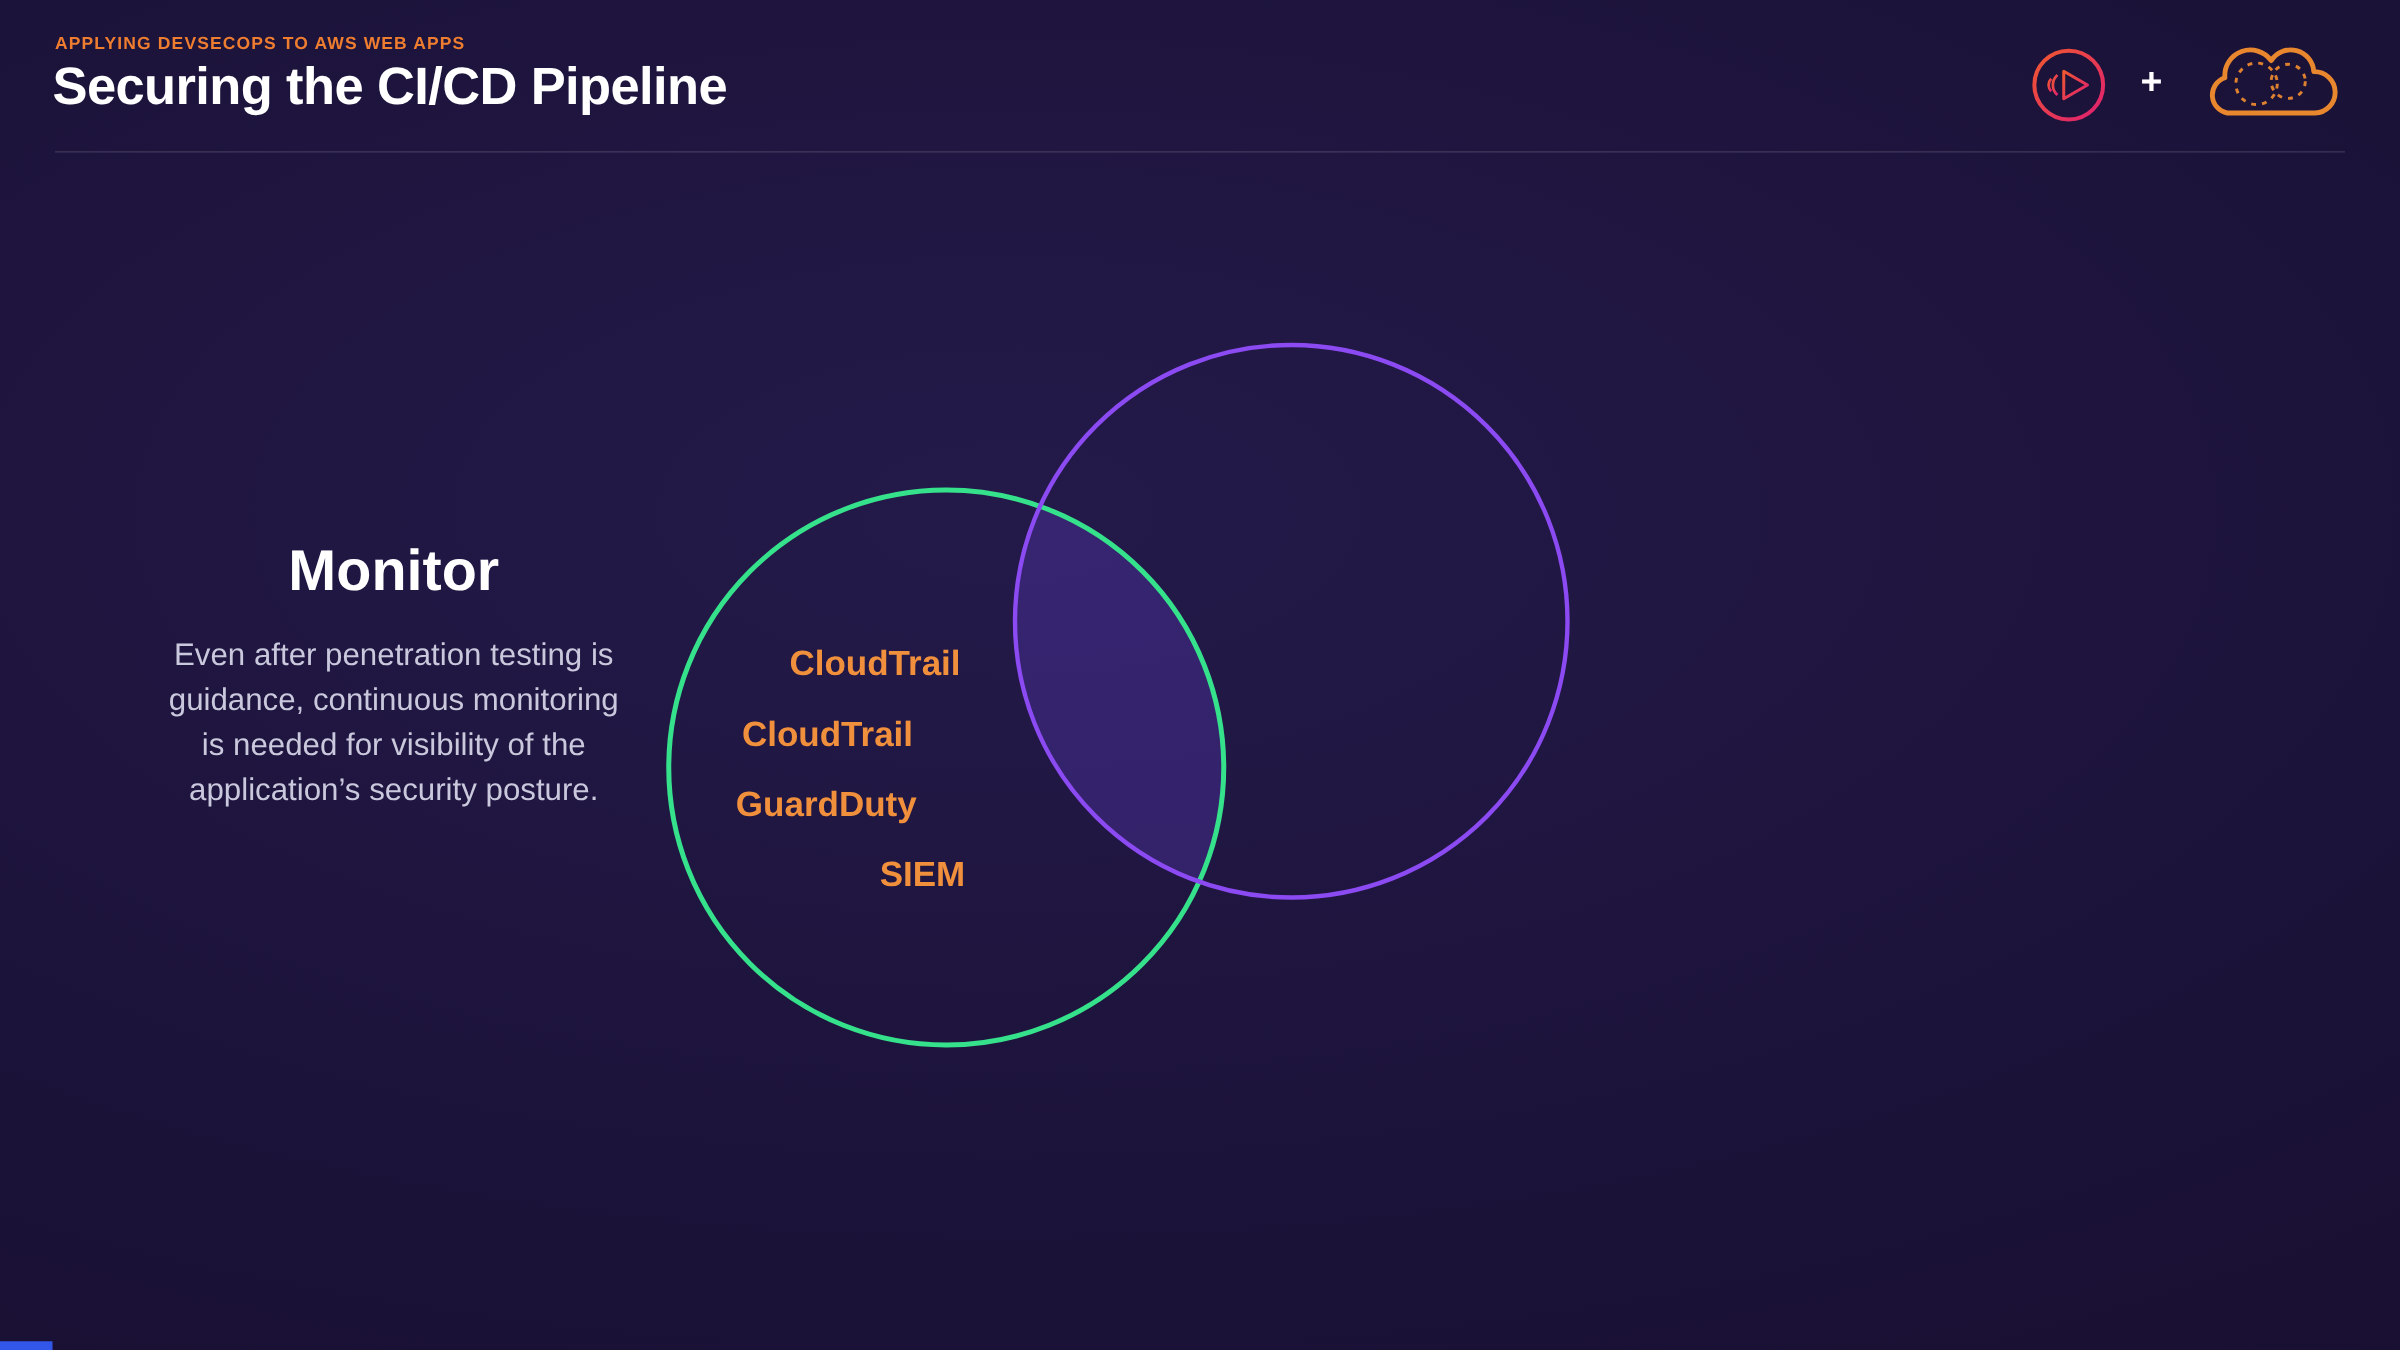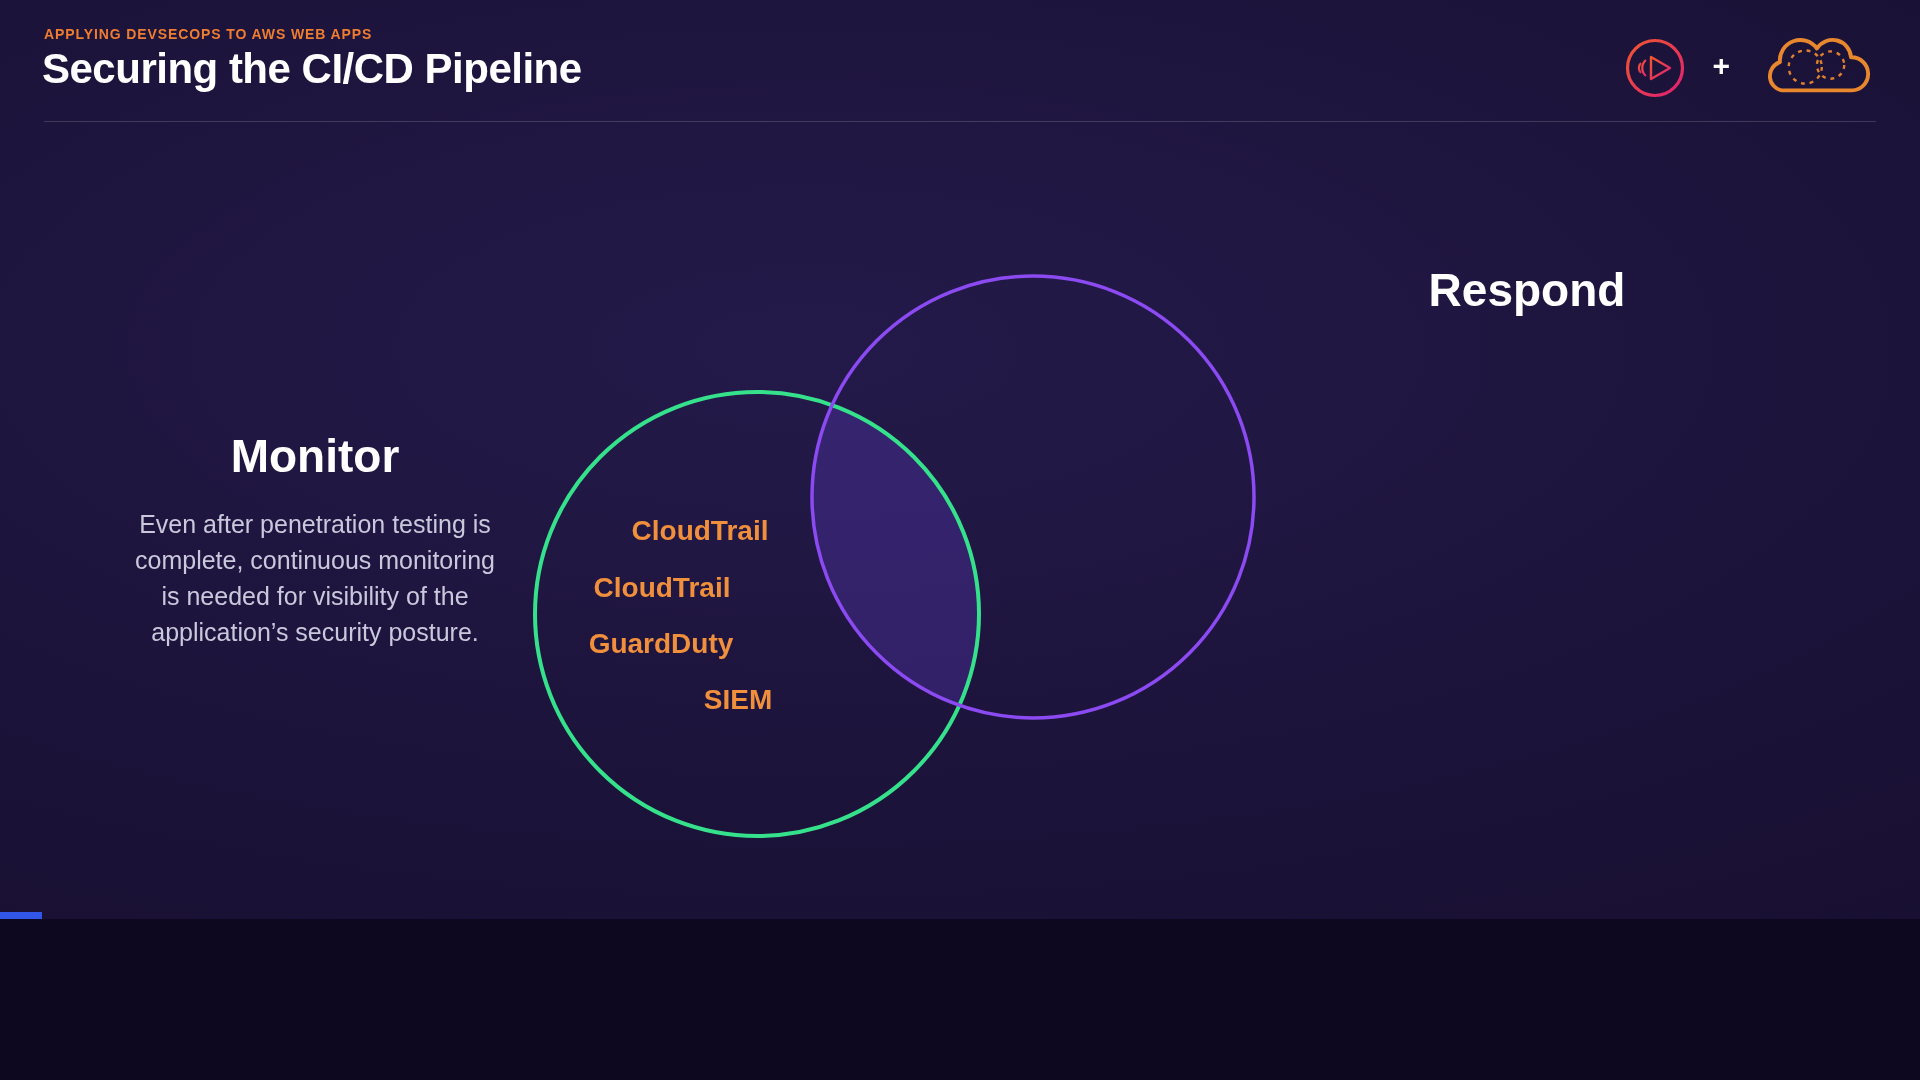--- a/index.html
+++ b/index.html
@@ -1,18 +1,18 @@
 <!DOCTYPE html>
 <html><head>
 <meta charset="utf-8">
 <style>
   html,body{margin:0;padding:0;background:#0d0820;}
   #canvas{
     position:relative;
-    width:1920px;height:919px;
+    width:1920px;height:1080px;
     overflow:hidden;
     font-family:"Liberation Sans",sans-serif;
     background:radial-gradient(140% 115% at 42% 38%, #241a4a 0%, #1b1238 48%, #140c29 100%);
   }
   .abs{position:absolute;}
   .eyebrow{
     left:44px;top:26px;
     font-size:14px;font-weight:bold;letter-spacing:0.9px;
     color:#ef7d30;
   }
@@ -95,19 +95,18 @@
     <circle cx="757" cy="614" r="222" fill="none" stroke="#36e18c" stroke-width="4"></circle>
     <circle cx="1033" cy="497" r="221" fill="none" stroke="#8b4af2" stroke-width="3.5"></circle>
   </svg>
 
   <div class="abs venn-label" style="left:700px;top:531px;">CloudTrail</div>
   <div class="abs venn-label" style="left:662px;top:588px;">CloudTrail</div>
   <div class="abs venn-label" style="left:661px;top:644px;text-align:center;">GuardDuty</div>
   <div class="abs venn-label" style="left:738px;top:700px;">SIEM</div>
 
   <div class="abs section-heading monitor-heading">Monitor</div>
-  <div class="abs section-body monitor-body">Even after penetration testing is complete, continuous monitoring is needed for visibility of the application’s security posture.</div>
+  <div class="abs section-body monitor-body">Even after penetration testing is guidance, continuous monitoring is needed for visibility of the application’s security posture.</div>
 
-  <div class="abs section-heading respond-heading">Respond</div>
 
   <div class="abs progress-bar"></div>
 
 </div>
 
 </body></html>

